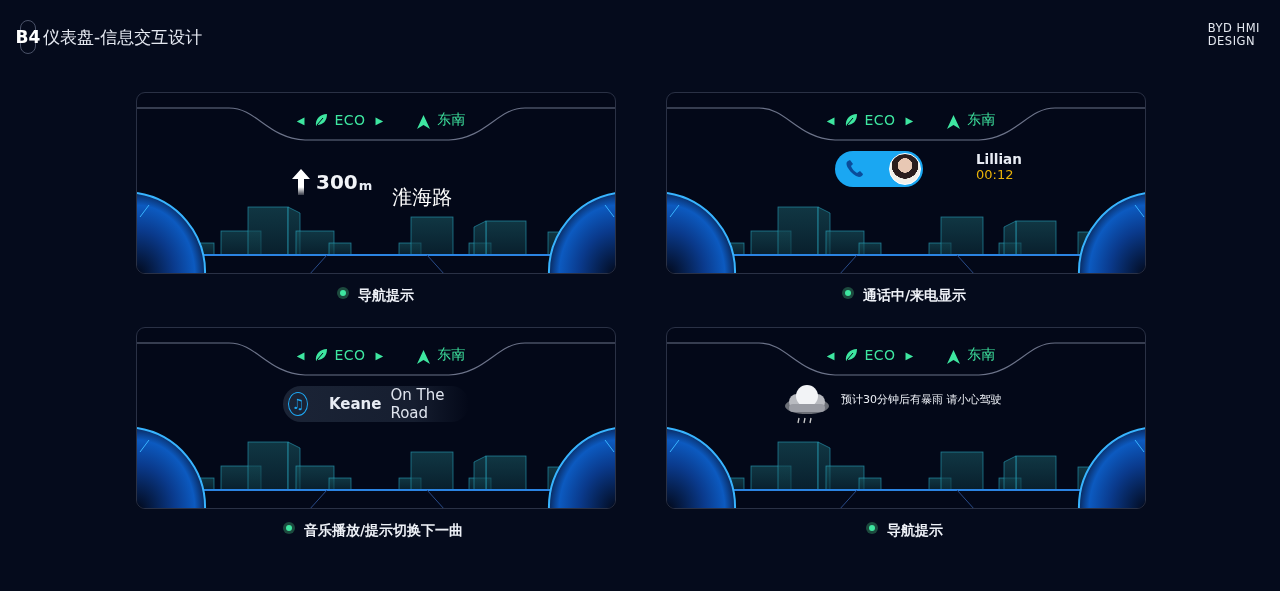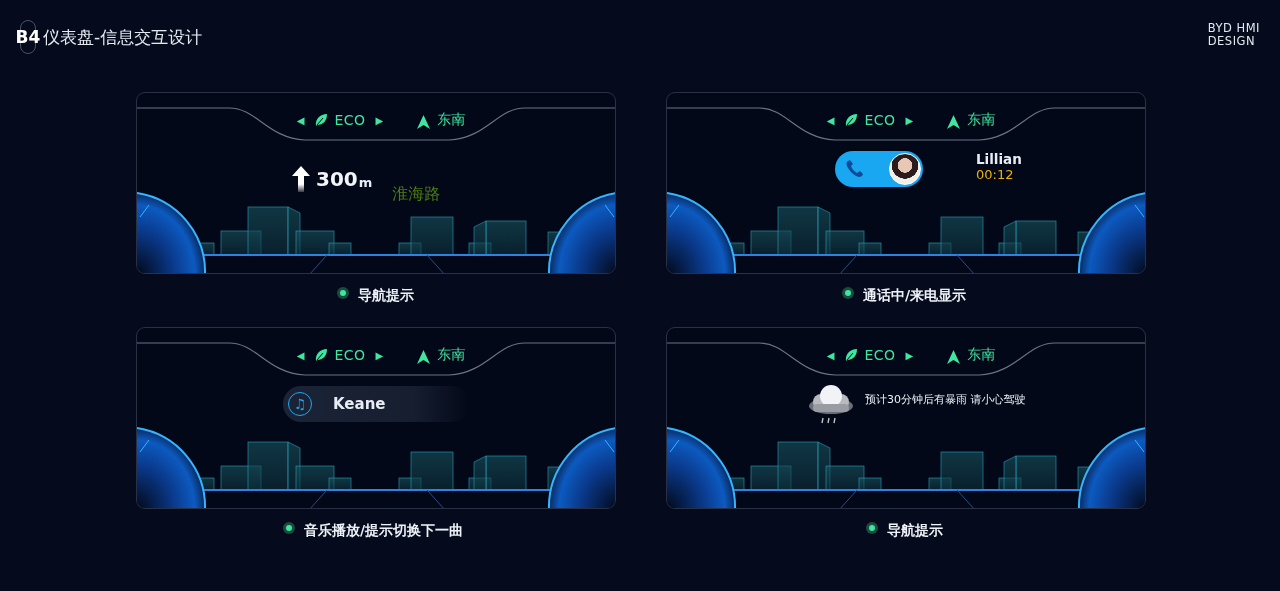--- a/index.html
+++ b/index.html
@@ -21,36 +21,36 @@
   .status-bar .dir { display: flex; align-items: flex-end; margin-left: 24px; }
   .status-bar .dir span { margin-left: 7px; }
 
   .caption { position: absolute; display: flex; font-size: 14px; font-weight: bold; color: #eef1f7; }
   .caption .dot { width: 12px; height: 12px; border-radius: 50%; background: #1c4a3e; display: flex; align-items: center; justify-content: center; margin-right: 9px; }
   .caption .dot::after { content: ""; width: 6px; height: 6px; border-radius: 50%; background: #3ee6a0; }
 
   .nav-info { position: absolute; top: 60px; left: 155px; display: flex; align-items: center; }
   .nav-info .dist { font-size: 20px; font-weight: bold; margin-left: 6px; color: #f2f4f8; }
   .nav-info .unit { font-size: 13px; font-weight: bold; margin-left: 1px; margin-top: 6px; }
-  .nav-info .road { font-size: 16px; margin-left: 20px; color: #4d7c0f; margin-top: 31px; }
+  .nav-info .road { font-size: 20px; margin-left: 20px; color: #ffffff; margin-top: 31px; }
 
   .call { position: absolute; top: 58px; left: 168px; display: flex; align-items: flex-start; gap: 44px; }
   .call-pill { width: 88px; height: 36px; border-radius: 18px; background: #1aa7f2; position: relative; }
   .call-pill .phone { position: absolute; left: 10px; top: 9px; }
   .call-pill .avatar { position: absolute; right: 2px; top: 2px; width: 32px; height: 32px; border-radius: 50%; background: radial-gradient(circle at 50% 38%, #e8c8b4 0 30%, #2a1c1c 31% 55%, #f2efe8 56%); border: 1px solid #fff; }
   .call-text { margin-left: 9px; line-height: 16px; }
   .call-text .name { font-size: 13.5px; font-weight: bold; }
   .call-text .time { font-size: 13px; color: #eab308; }
 
   .music { position: absolute; top: 58px; left: 146px; height: 36px; width: 186px; border-radius: 18px; background: linear-gradient(90deg, #1b2436 0%, #161e30 70%, rgba(20,28,44,0) 100%); display: flex; align-items: center; padding-left: 5px; }
   .music .note { width: 24px; height: 24px; border-radius: 50%; border: 1.5px solid #1ea8f4; display: flex; align-items: center; justify-content: center; color: #1ea8f4; font-size: 14px; }
   .music .artist { font-size: 15px; font-weight: bold; margin-left: 7px; padding-left: 14px; }
   .music .song { font-size: 15px; margin-left: 9px; color: #dfe4ee; }
 
-  .warn { position: absolute; top: 56px; left: 140px; display: flex; align-items: center; }
+  .warn { position: absolute; top: 56px; left: 116px; display: flex; align-items: center; }
   .warn .text { font-size: 11px; margin-left: 10px; margin-top: -12px; color: #eef1f7; }
 </style>
 </head>
 <body>
 
 <div class="page-header">
   <div class="badge">B4</div>
   <div class="page-title">仪表盘-信息交互设计</div>
 </div>
 <div class="brand">
@@ -297,20 +297,21 @@
     <svg width="13" height="14" viewBox="0 0 13 14">
           <path d="M6.5 0 L13 14 L6.5 10 L0 14 Z" fill="#3ee6a0"></path>
         </svg>
     <span>东南</span>
   </div>
 </div>
 
   <div class="music">
     <div class="note">♫</div>
     <span class="artist">Keane</span>
+    <span class="song">On The Road</span>
   </div>
 </div>
 <div class="caption" style="left:283px; top:522px;">
   <span class="dot"></span>
   <span>音乐播放/提示切换下一曲</span>
 </div>
 
 <div class="panel" style="left:666px; top:327px;">
 
 <svg class="bg" width="480" height="182" viewBox="0 0 480 182">

